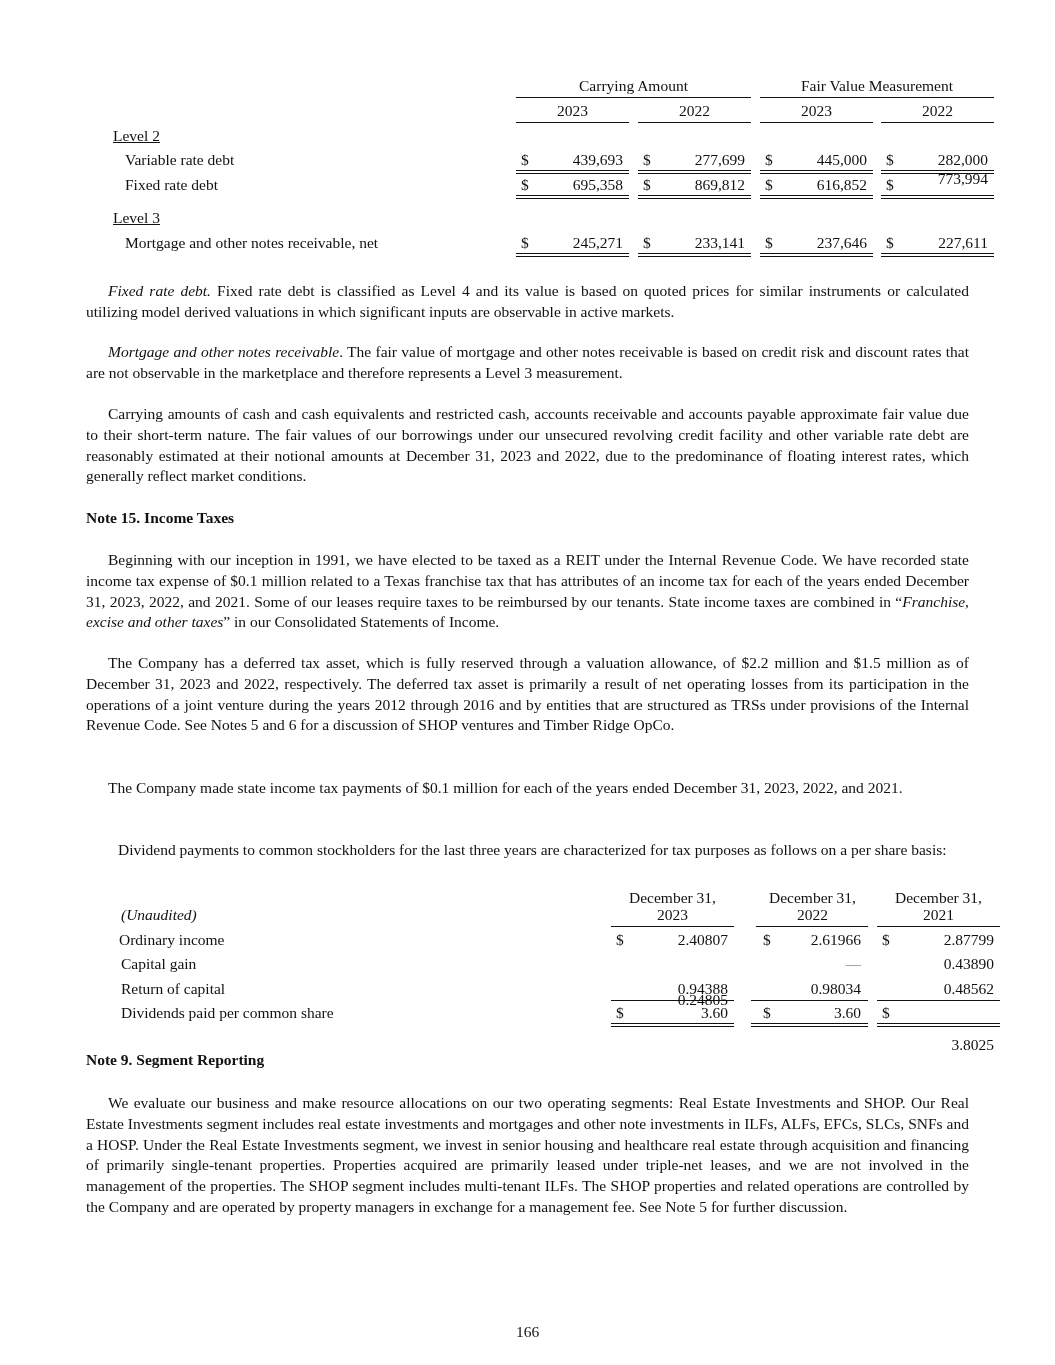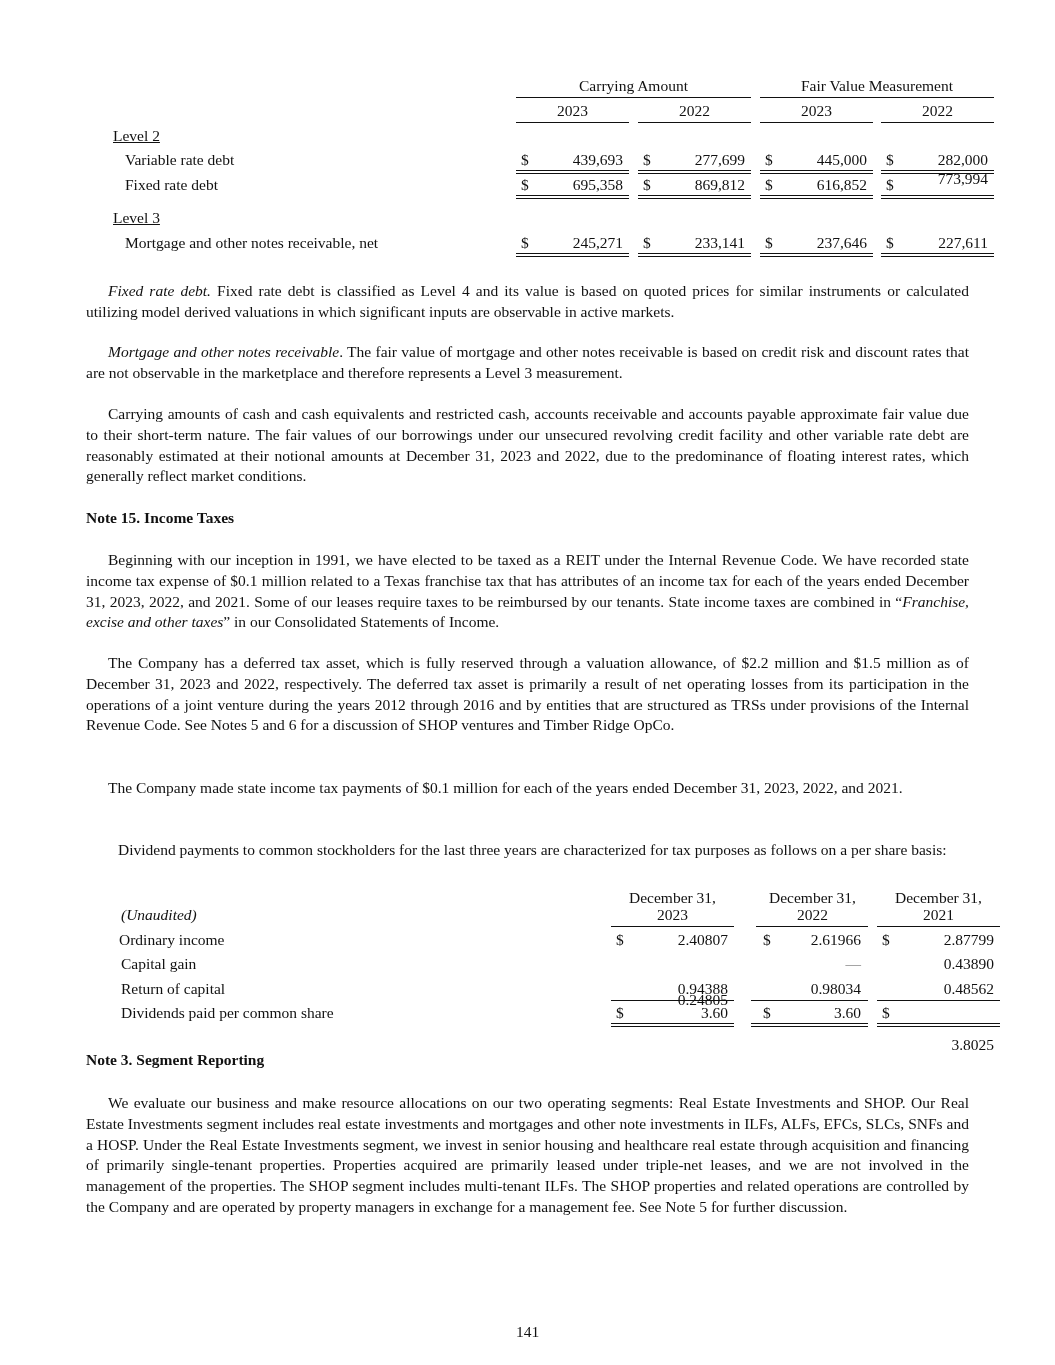--- a/index.html
+++ b/index.html
@@ -163,17 +163,17 @@
     <div class="cell" style="left:763px;top:1004px;">$</div>
     <div class="cell r" style="left:775px;top:1004px;width:86px;">3.60</div>
     <div class="cell" style="left:882px;top:1004px;">$</div>
     <div class="cell r" style="left:896px;top:1004px;width:98px;margin-top:32px;">3.8025</div>
   </div>
   <div class="dline" style="left:611px;top:1023px;width:123px;"></div>
   <div class="dline" style="left:751px;top:1023px;width:117px;"></div>
   <div class="dline" style="left:877px;top:1023px;width:123px;"></div>
 </div>
 
-<p class="heading" style="top:1051px;">Note 3. Segment Reporting</p>
+<p class="heading" style="top:1051px;">Note 9. Segment Reporting</p>
 
 <p class="para" style="top:1093px;"><span class="indent"></span><span>We evaluate our business and make resource allocations on our two operating segments: Real Estate Investments and SHOP. Our Real Estate Investments segment includes real estate investments and mortgages and other note investments in ILFs, ALFs, EFCs, SLCs, SNFs and a HOSP. Under the Real Estate Investments segment, we invest in senior housing and healthcare real estate through acquisition and financing of primarily single-tenant properties. Properties acquired are primarily leased under triple-net leases, and we are not involved in the management of the properties. The SHOP segment includes multi-tenant ILFs. The SHOP properties and related operations are controlled by the Company and are operated by property managers in exchange for a management fee. See Note 5 for further discussion.</span></p>
 
-<div class="pnum">141</div>
+<div class="pnum">166</div>
 
 </body></html>

